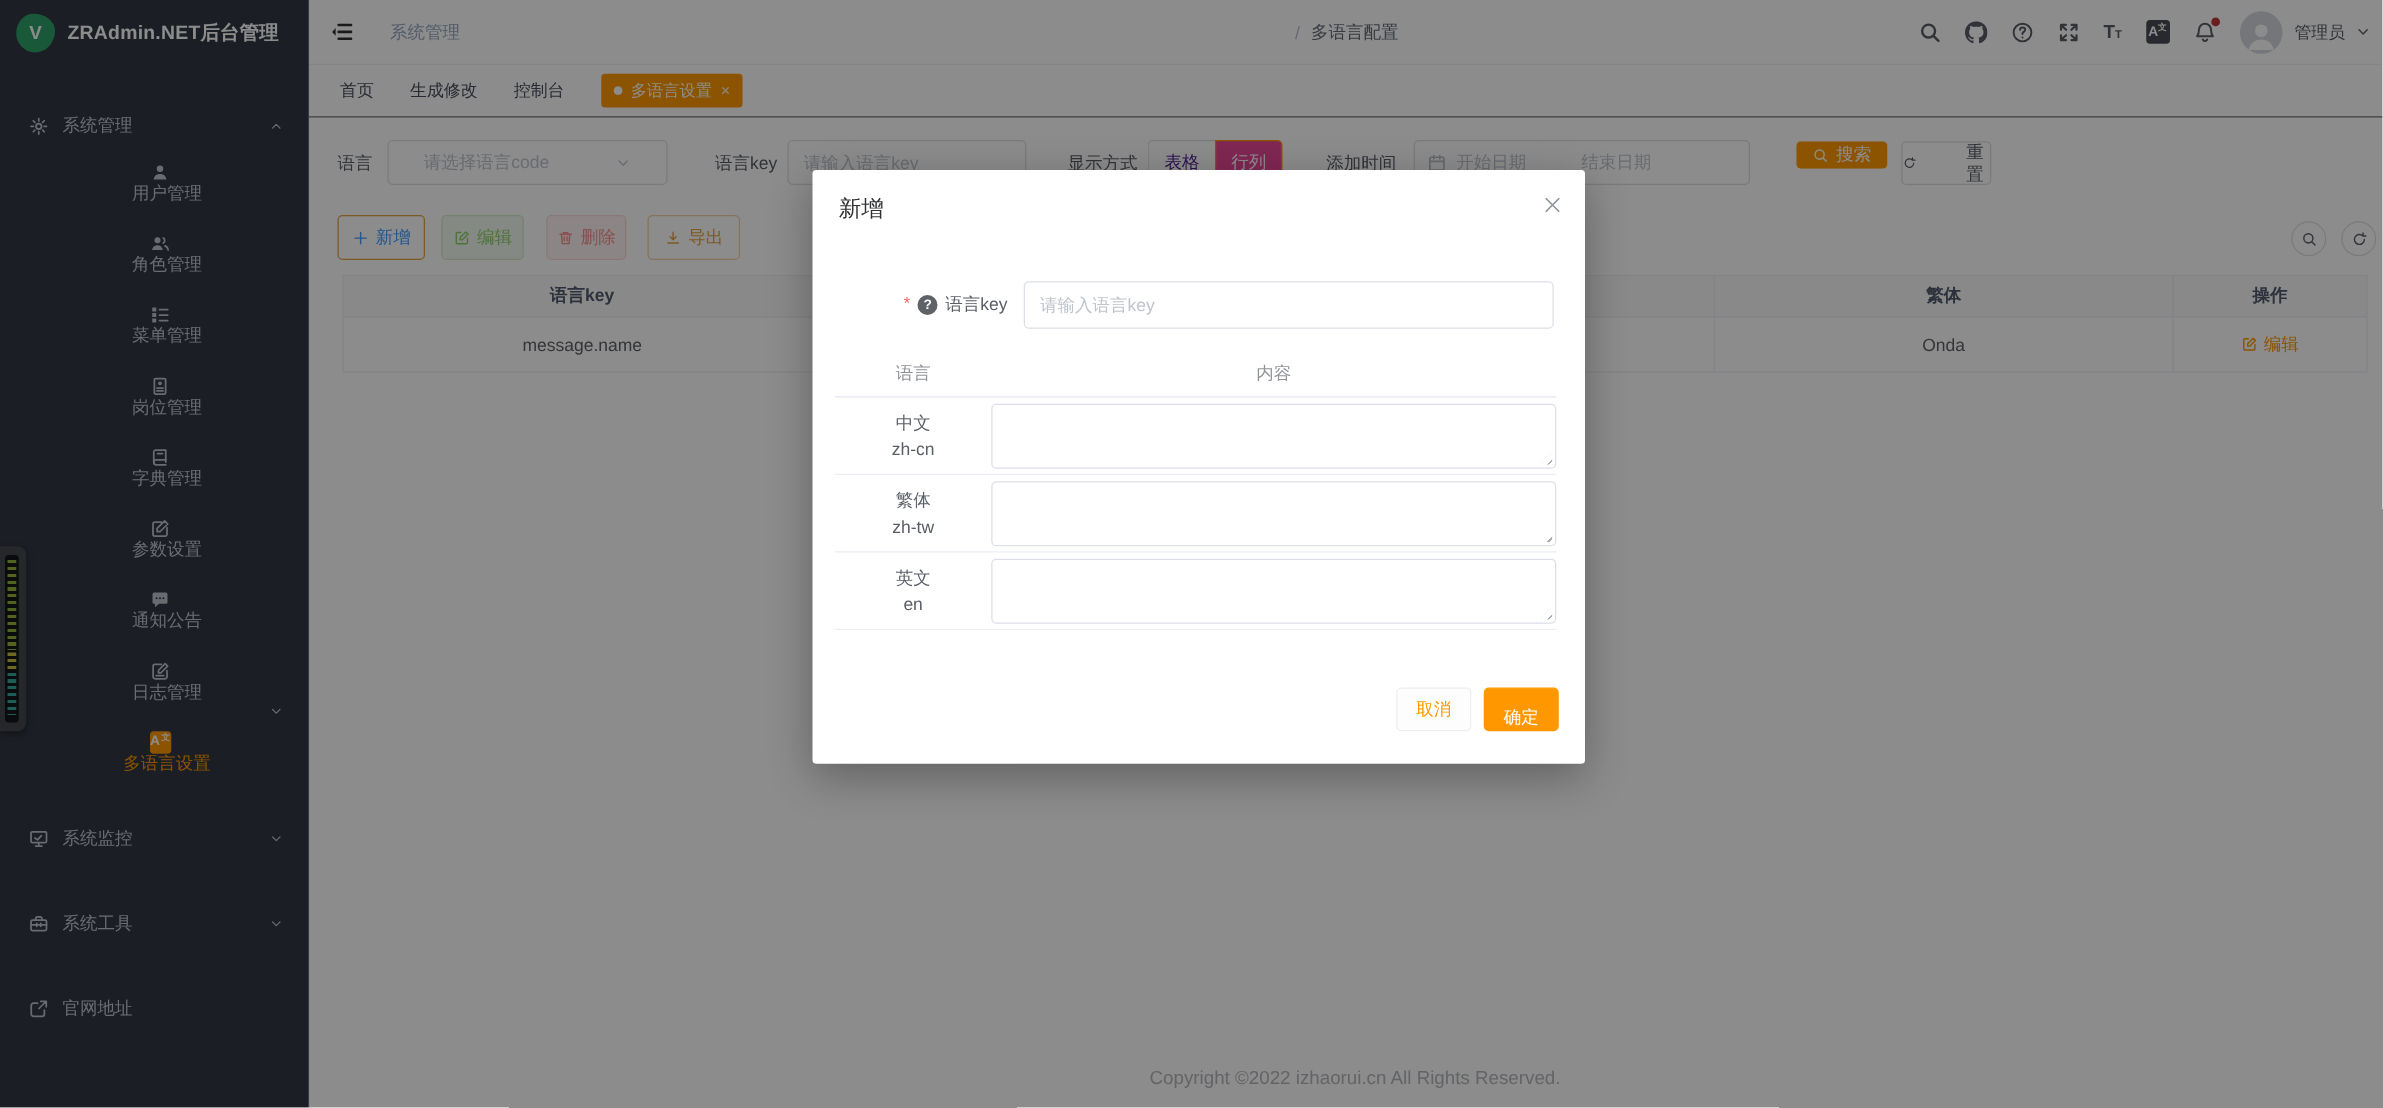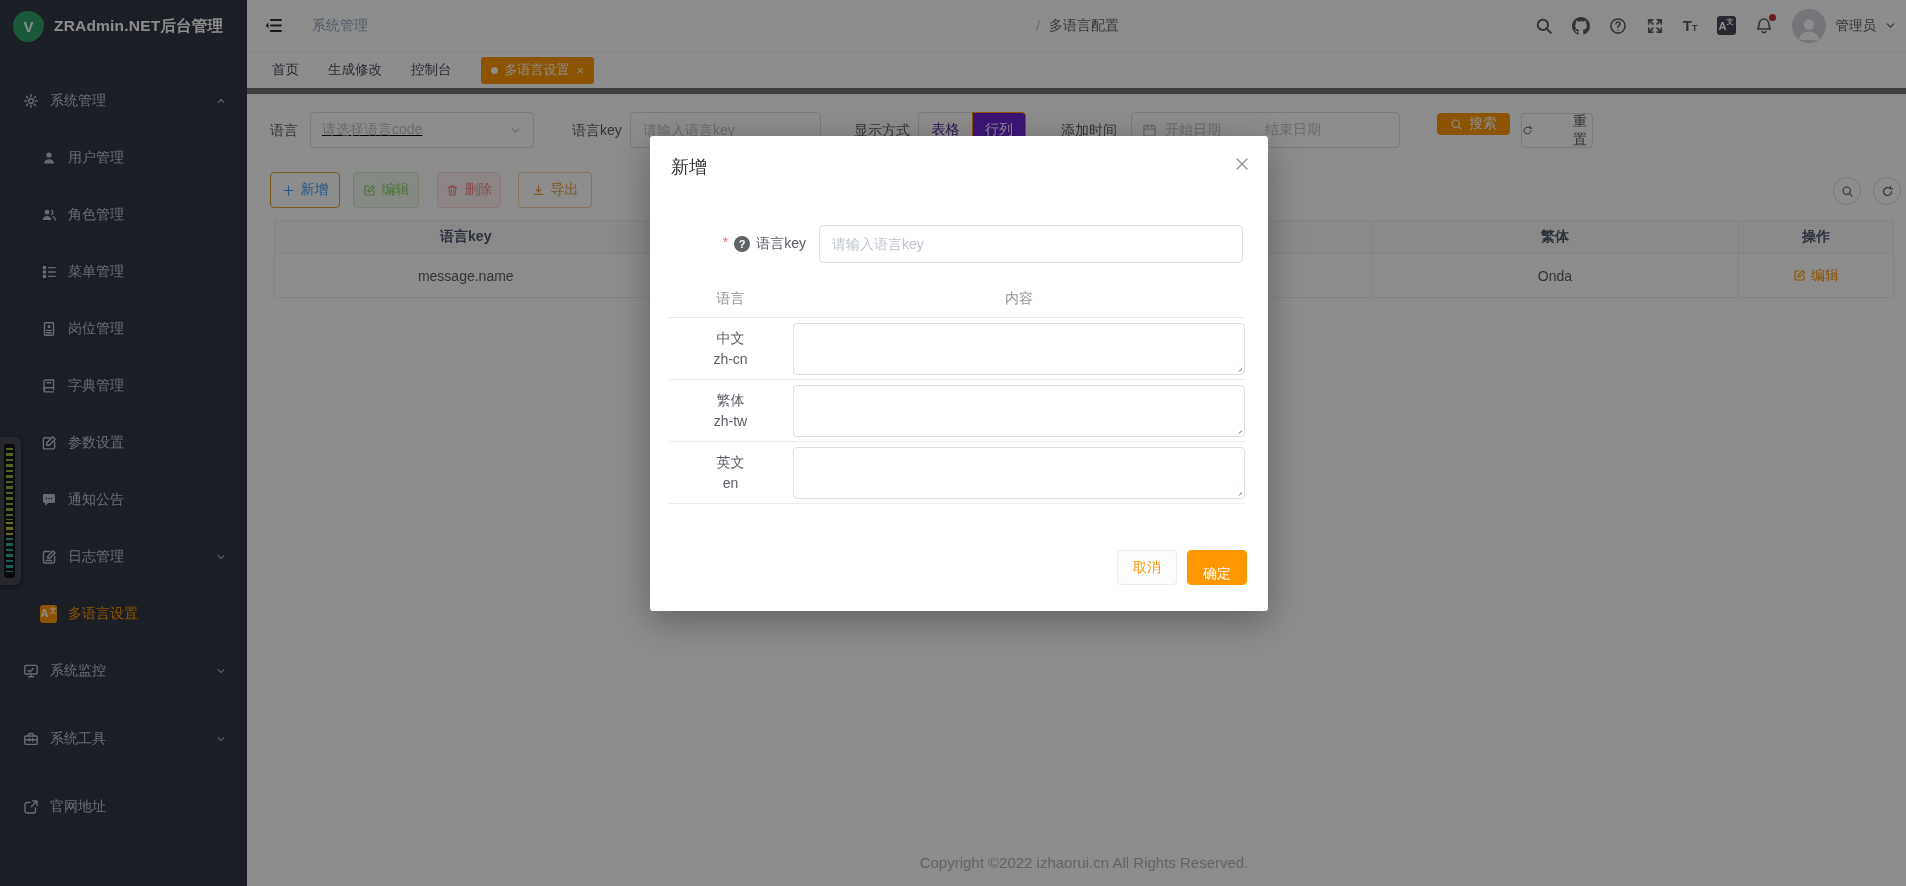--- a/index.html
+++ b/index.html
@@ -8,21 +8,21 @@
   .app { position:relative; width:1906px; height:886px; }
 
   
   .sidebar { position:absolute; left:0; top:0; width:247px; height:886px; background:#333744; z-index:10; }
   .logo-bar { height:52px; display:flex; align-items:center; padding-left:13px; gap:10px; }
   .logo-badge { width:31px; height:31px; background:#2fa36b; border-radius:44% 56% 52% 48% / 50% 44% 56% 50%;
     display:flex; align-items:center; justify-content:center; color:#fff; font-weight:bold; font-size:15px; }
   .app-title { color:#fff; font-weight:bold; font-size:15.5px; letter-spacing:.2px; }
   .side-nav { padding-top:20px; }
   .s-item { height:57px; display:flex; align-items:center; color:#c0c4cc; font-size:14px; padding-left:22px; cursor:pointer; }
-  .s-item.sub { padding-left:40px; }
+  .s-item.sub { padding-left:20px;flex-direction:column; }
   .s-item.gap { margin-top:11px; }
   .s-ico { width:17px; height:17px; margin-right:11px; display:inline-flex; align-items:center; justify-content:center; flex:none; }
   .s-ico svg { width:16px; height:16px; }
   .s-caret { margin-left:auto; margin-right:20px; display:inline-flex; }
   .s-item.active { color:#ff9800; }
   .tr-badge { width:18px; height:18px; background:#ff9800; border-radius:3px; color:#fff; font-size:11px;
     font-weight:bold; display:flex; align-items:center; justify-content:center; line-height:1; }
   .tr-badge i { font-style:normal; font-size:7px; margin-left:1px; margin-top:-7px; }
 
   
@@ -50,41 +50,41 @@
   .fsz { font-size:15px; font-weight:bold; line-height:1; cursor:pointer; }
   .fsz small { font-size:9px; font-weight:bold; }
   .tr-dark { width:19px; height:19px; background:#484c55; border-radius:3px; color:#fff; font-size:11px; font-weight:bold;
     display:flex; align-items:center; justify-content:center; cursor:pointer; }
   .tr-dark i { font-style:normal; font-size:7px; margin-top:-7px; }
   .bell-dot { position:absolute; top:-3px; right:-3px; width:7px; height:7px; border-radius:50%; background:#c03639; }
   .avatar { width:34px; height:34px; border-radius:50%; background:#d4d7dc; display:flex; align-items:flex-end; justify-content:center; overflow:hidden; cursor:pointer; }
   .user-name { font-size:13.5px; color:#5a5e66; margin-left:-9px; cursor:pointer; }
   .user-caret { display:inline-flex; margin-left:-11px; cursor:pointer; }
 
-  .tabbar { position:absolute; top:52px; left:0; right:0; height:42px; border-bottom:6px solid #737373;
+  .tabbar { position:absolute; top:52px; left:0; right:0; height:42px; border-bottom:1px solid #737373;
     display:flex; align-items:center; padding-left:25px; background:#fff; }
   .tab { font-size:13.5px; color:#4a505c; cursor:pointer; margin-right:29px; }
   .tab-active { background:#ff9800; color:#fff; height:27px; display:flex; align-items:center;
     padding:0 10px; border-radius:3px; gap:7px; font-size:13px; cursor:pointer; margin-right:0; }
   .tab-dot { width:7px; height:7px; background:#fff; border-radius:50%; }
   .tab-close { font-size:13px; line-height:1; opacity:.9; cursor:pointer; }
 
   
   .f-label { position:absolute; top:122px; font-size:14px; color:#5a5e66; }
   .f-select { position:absolute; left:63px; top:112px; width:224px; height:36px; border:1px solid #dcdfe6; border-radius:4px;
-    display:flex; align-items:center; padding:0 11px; background:#fff; cursor:pointer;text-decoration:underline; }
+    display:flex; align-items:center; padding:0 28px; background:#fff; cursor:pointer; }
   .ph { color:#bfc4cc; font-size:14px; }
   .f-select .caret { margin-left:auto; color:#c0c4cc; display:inline-flex; }
   .f-input { position:absolute; left:383px; top:112px; width:191px; height:36px; border:1px solid #dcdfe6; border-radius:4px;
     padding:0 12px; font-size:14px; color:#333; outline:none; font-family:inherit; }
   .f-input::placeholder { color:#bfc4cc; }
   .toggle { position:absolute; left:671px; top:112px; height:36px; display:flex; cursor:pointer; }
   .tg-seg { width:54px; height:36px; display:flex; align-items:center; justify-content:center; font-size:14px; }
   .tg-off { background:#fff; color:#4c1d95; border:1px solid #dcdfe6; border-right:none; border-radius:4px 0 0 4px; }
-  .tg-on { background:#6d28d9; color:#fff; border:1px solid #ff9800; border-radius:0 4px 4px 0; }
+  .tg-on { background:#ec4899; color:#fff; border:1px solid #ff9800; border-radius:0 4px 4px 0; }
   .daterange { position:absolute; left:884px; top:112px; width:269px; height:36px; border:1px solid #dcdfe6; border-radius:4px;
     display:flex; align-items:center; padding:0 10px; gap:8px; background:#fff; cursor:pointer; }
   .daterange svg { width:15px; height:15px; color:#b9bec7; flex:none; }
   .dr-start { width:92px; } .dr-end { width:70px; }
   .btn { display:flex; align-items:center; justify-content:center; gap:6px; border-radius:4px; font-size:14px;
     cursor:pointer; border:1px solid transparent; font-family:inherit; }
   .btn svg { width:13px; height:13px; }
   .btn-search { position:absolute; left:1190px; top:113px; width:73px; height:22px; background:#ff9800; color:#fff; }
   .btn-reset { position:absolute; left:1274px; top:113px; width:72px; height:35px; background:#fff; color:#5a5e66; border-color:#dcdfe6;gap:35px; }
 

